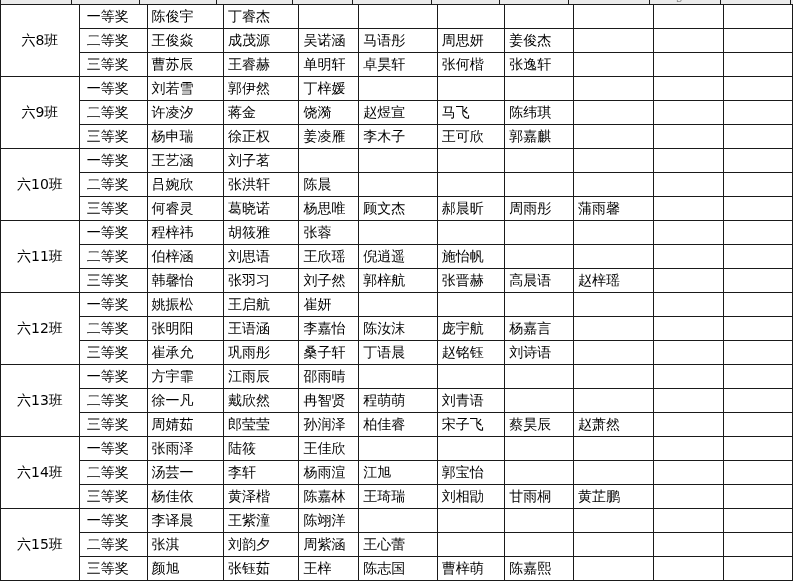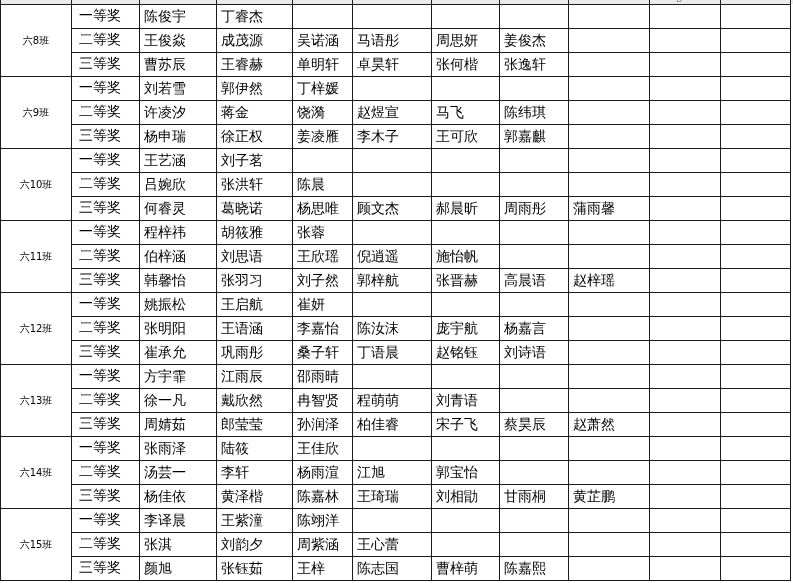--- a/index.html
+++ b/index.html
@@ -33,23 +33,23 @@
     font-size:14px;
     line-height:23px;
     padding:0 0 0 4px;
     overflow:hidden;
     white-space:nowrap;
     background:#fff;
   }
   table#grid td.class-cell{
     text-align:center;
     padding:16px;
-    font-size:10px;
-  }
-  table#grid td.award-cell{padding-left:7px;font-family:Liberation Mono, monospace;}
+    font-size:14px;
+  }
+  table#grid td.award-cell{padding-left:7px;}
 </style>
 </head>
 <body>
 
 <div id="screen">
   <div id="topstrip">
     <span id="fragment">B</span>
   <div class="tick" style="left: 0px;"></div>
       <div class="tick" style="left: 71px;"></div>
       <div class="tick" style="left: 139px;"></div>

